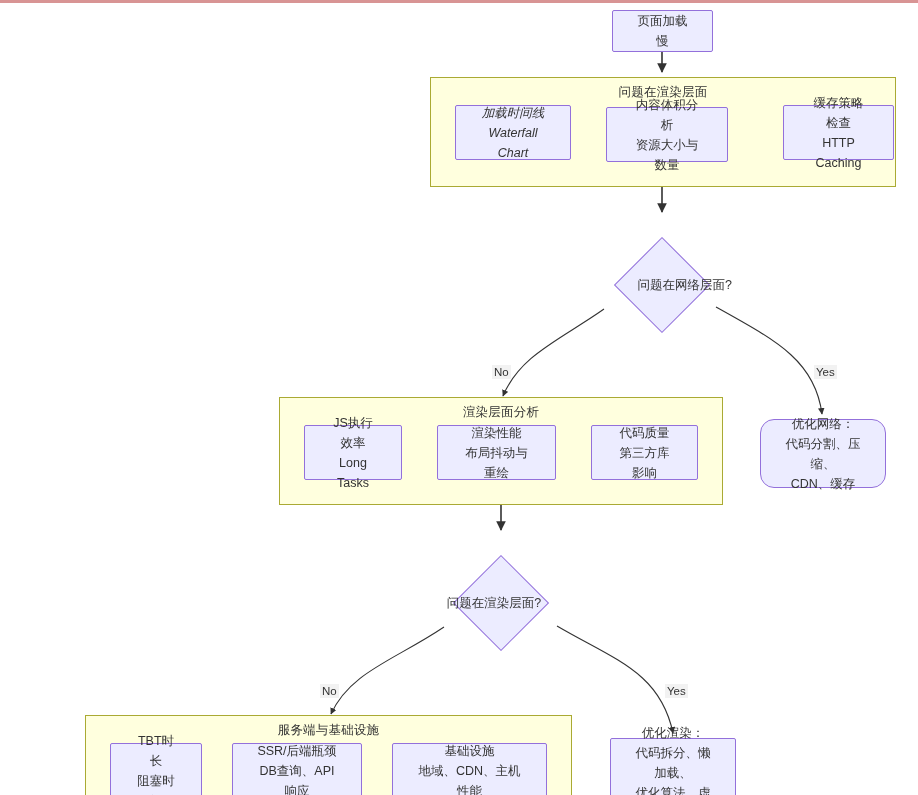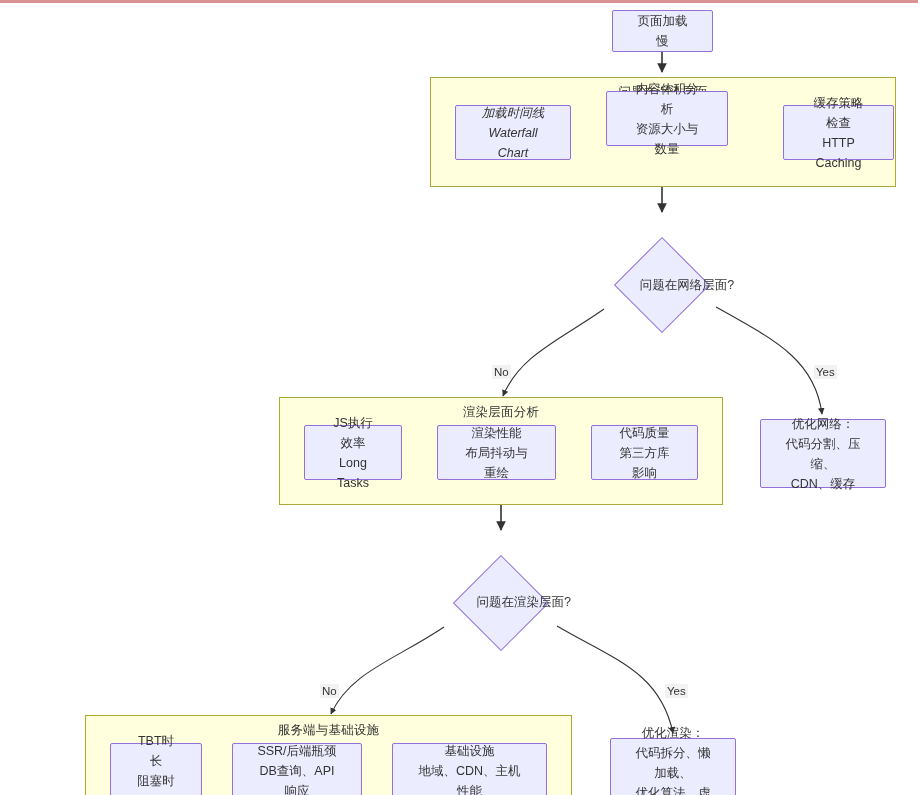--- a/index.html
+++ b/index.html
@@ -97,59 +97,59 @@
     <span class="lines">页面加载慢</span>
   </div>
 
   <div class="cluster" style="left:430px;top:77px;width:466px;height:110px;">
     <div class="cluster-title">问题在渲染层面</div>
   </div>
   <div class="node" style="left:455px;top:105px;width:116px;height:55px;font-style:italic;">
     <span class="lines">加载时间线
 Waterfall Chart</span>
   </div>
-  <div class="node" style="left:606px;top:91px;width:122px;height:55px;">
+  <div class="node" style="left:606px;top:107px;width:122px;height:55px;">
     <span class="lines">内容体积分析
 资源大小与数量</span>
   </div>
   <div class="node" style="left:760px;top:105px;width:111px;height:55px;margin-left:23px;">
     <span class="lines">缓存策略检查
 HTTP Caching</span>
   </div>
 
   <div class="diamond" style="left:628px;top:251px;width:68px;height:68px;"></div>
-  <div class="diamond-label" style="left:617px;top:276px;width:140px;">问题在网络层面?</div>
+  <div class="diamond-label" style="left:592px;top:276px;width:140px;text-align:right;">问题在网络层面?</div>
 
   <div class="edge-label" style="left:492px;top:365px;">No</div>
   <div class="edge-label" style="left:814px;top:365px;">Yes</div>
 
   <div class="cluster" style="left:279px;top:397px;width:444px;height:108px;">
     <div class="cluster-title">渲染层面分析</div>
   </div>
   <div class="node" style="left:304px;top:425px;width:98px;height:55px;">
     <span class="lines">JS执行效率
 Long Tasks</span>
   </div>
   <div class="node" style="left:437px;top:425px;width:119px;height:55px;">
     <span class="lines">渲染性能
 布局抖动与重绘</span>
   </div>
   <div class="node" style="left:591px;top:425px;width:107px;height:55px;">
     <span class="lines">代码质量
 第三方库影响</span>
   </div>
 
-  <div class="node" style="left:760px;top:419px;width:126px;height:69px;">
+  <div class="node" style="left:760px;top:419px;width:126px;height:69px;border-radius:14px;">
     <span class="lines">优化网络：
 代码分割、压缩、
 CDN、缓存</span>
   </div>
 
   <div class="diamond" style="left:467px;top:569px;width:68px;height:68px;"></div>
-  <div class="diamond-label" style="left:454px;top:594px;width:140px;font-family:Liberation Mono, monospace;">问题在渲染层面?</div>
+  <div class="diamond-label" style="left:424px;top:594px;width:140px;">问题在渲染层面?</div>
 
   <div class="edge-label" style="left:320px;top:684px;">No</div>
   <div class="edge-label" style="left:665px;top:684px;">Yes</div>
 
   <div class="cluster" style="left:85px;top:715px;width:487px;height:110px;">
     <div class="cluster-title">服务端与基础设施</div>
   </div>
   <div class="node" style="left:110px;top:743px;width:92px;height:55px;">
     <span class="lines">TBT时长
 阻塞时间</span>

